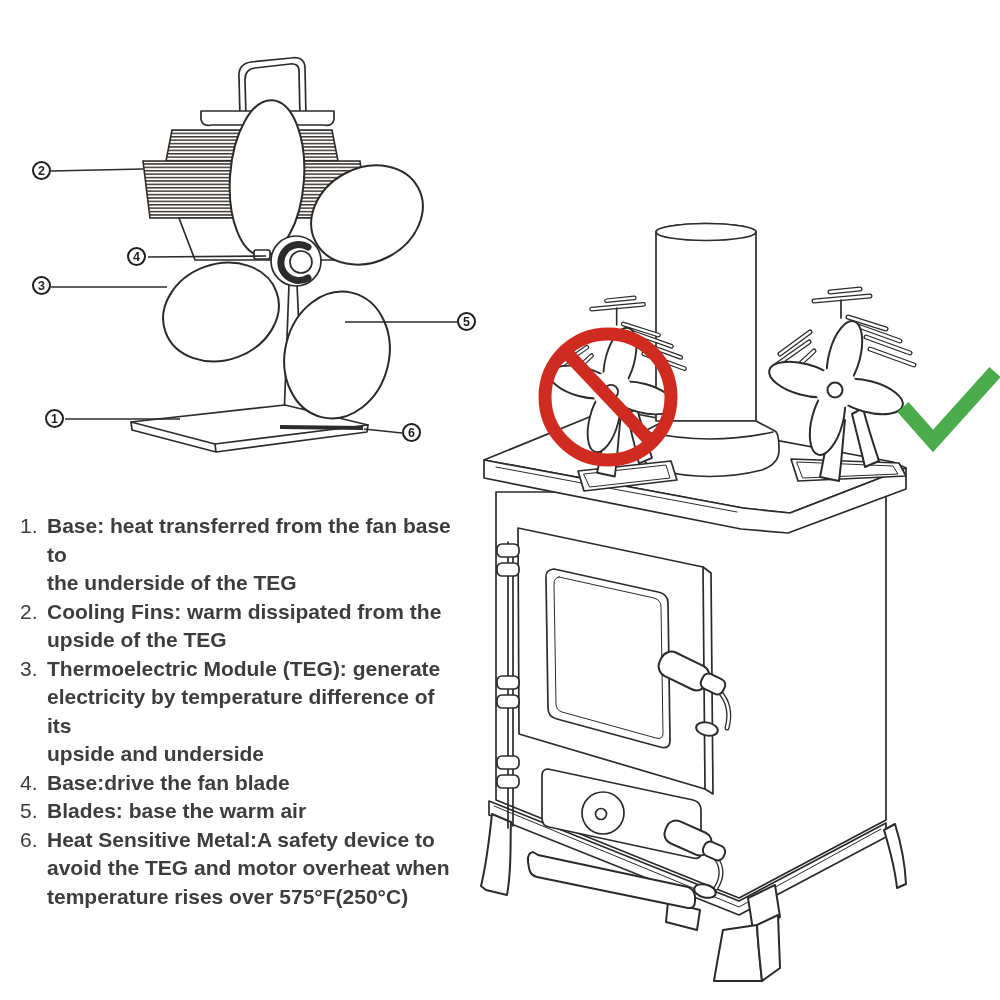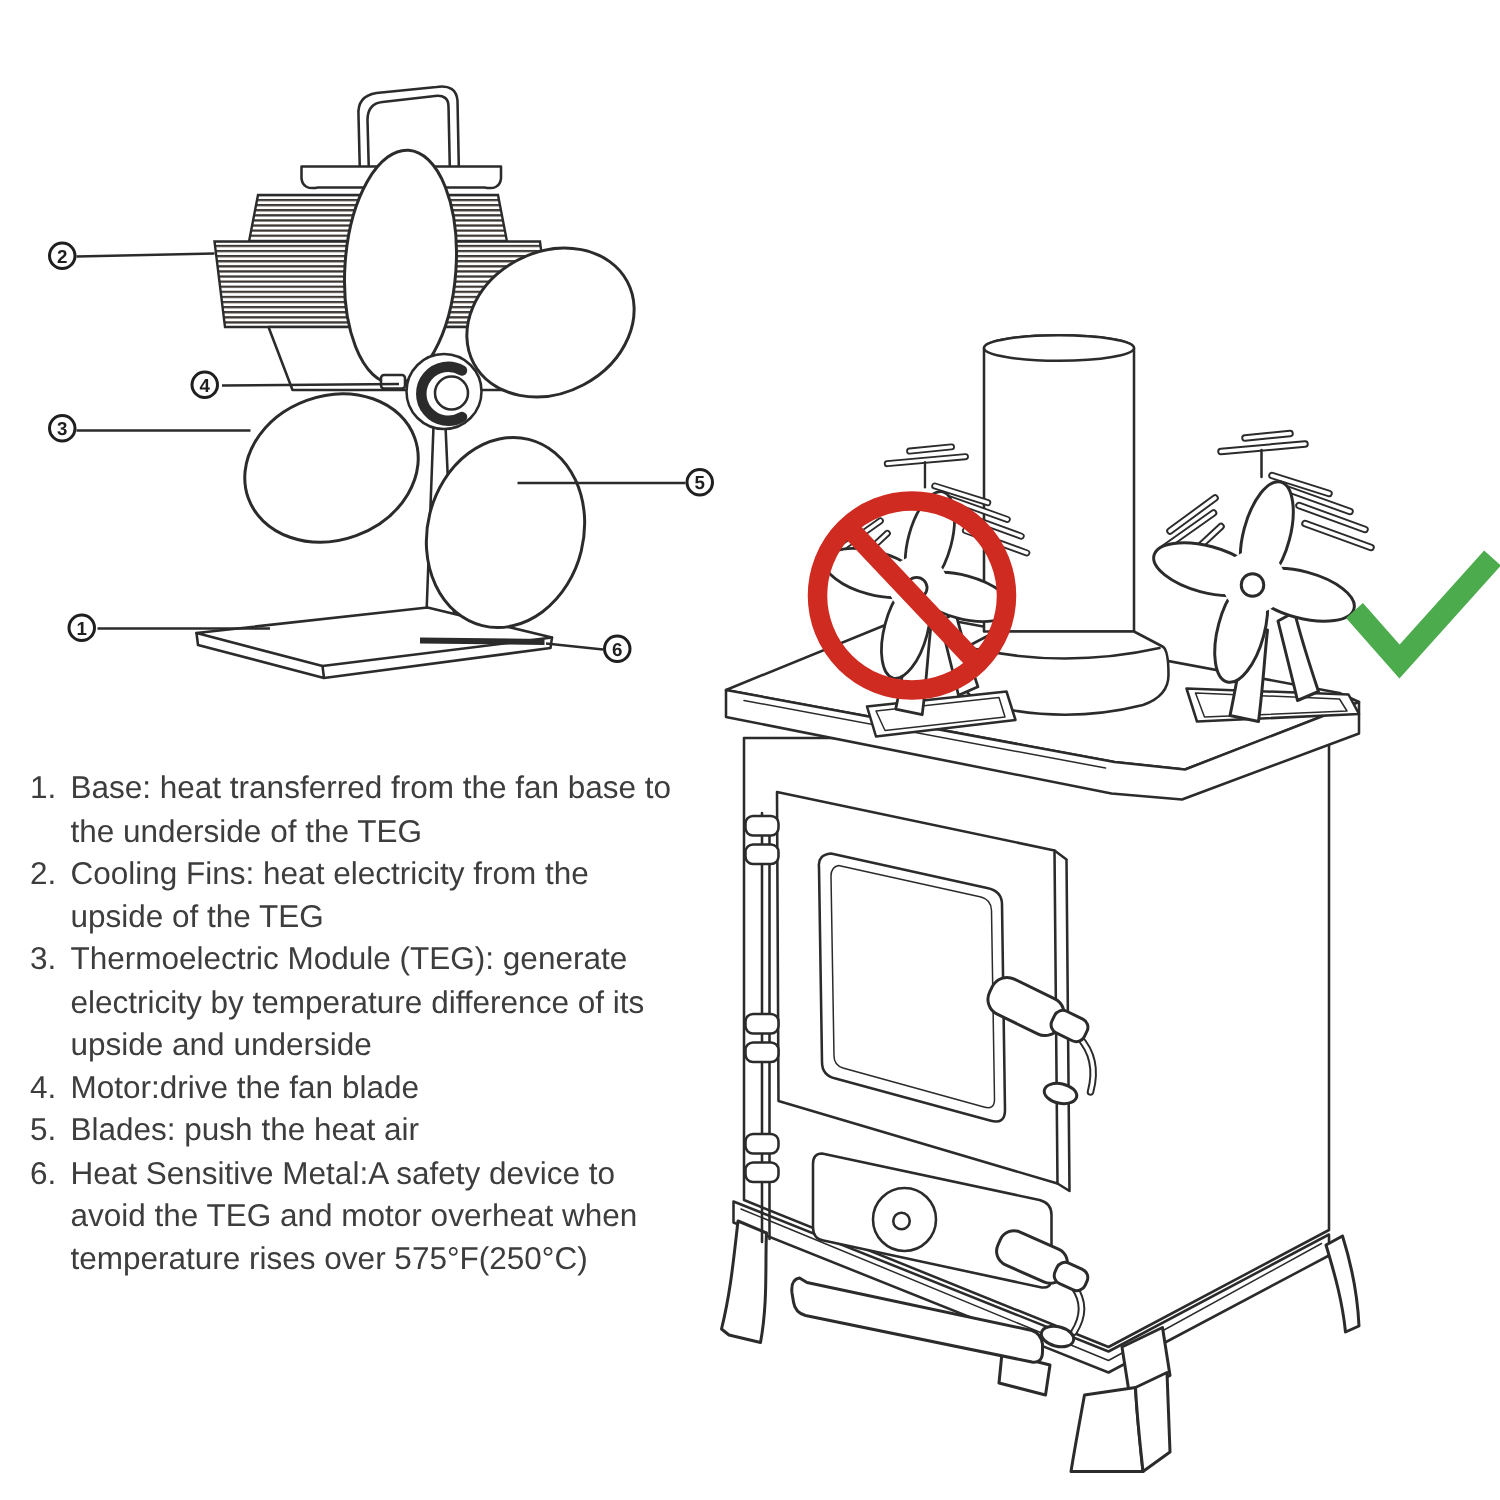--- a/index.html
+++ b/index.html
@@ -14,21 +14,21 @@
   .tA{stroke:#2b2b2b;stroke-width:5;fill:none;stroke-linecap:round;}
   .tB{stroke:#ffffff;stroke-width:2.4;fill:none;stroke-linecap:round;}
   .leader{fill:none;stroke:#2b2b2b;stroke-width:1.6;}
   .callout{position:absolute;width:19px;height:19px;box-sizing:border-box;
            border:2px solid #1f1f1f;border-radius:50%;background:#fff;
            display:flex;align-items:center;justify-content:center;
            font-size:12.5px;font-weight:bold;color:#1f1f1f;}
   .parts{position:absolute;left:20px;top:512px;width:444px;margin:0;padding:0;
          list-style:none;color:#3d3d3d;font-size:21px;line-height:28.5px;}
   .parts li{display:grid;grid-template-columns:27px 1fr;}
-  .itext{white-space:pre-line;}
+  .itext{white-space:pre-line;font-weight:bold;}
 </style>
 </head>
 <body>
 
 <div class="canvas">
 
   <svg class="artwork" width="1000" height="1000" viewBox="0 0 1000 1000">
     <defs>
       <pattern id="finhatch" width="4" height="3.4" patternUnits="userSpaceOnUse">
         <rect width="4" height="3.4" fill="#ffffff"></rect>
@@ -200,36 +200,36 @@
   <div class="callout" style="left:402px;top:423px;">6</div>
 
   <ol class="parts">
     <li>
       <span class="inum">1.</span>
       <span class="itext">Base: heat transferred from the fan base to
 the underside of the TEG</span>
     </li>
     <li>
       <span class="inum">2.</span>
-      <span class="itext">Cooling Fins: heat electricity from the
+      <span class="itext">Cooling Fins: warm dissipated from the
 upside of the TEG</span>
     </li>
     <li>
       <span class="inum">3.</span>
       <span class="itext">Thermoelectric Module (TEG): generate
 electricity by temperature difference of its
 upside and underside</span>
     </li>
     <li>
       <span class="inum">4.</span>
-      <span class="itext">Motor:drive the fan blade</span>
+      <span class="itext">Base:drive the fan blade</span>
     </li>
     <li>
       <span class="inum">5.</span>
-      <span class="itext">Blades: push the heat air</span>
+      <span class="itext">Blades: base the warm air</span>
     </li>
     <li>
       <span class="inum">6.</span>
       <span class="itext">Heat Sensitive Metal:A safety device to
 avoid the TEG and motor overheat when
 temperature rises over 575°F(250°C)</span>
     </li>
   </ol>
 
 </div>

